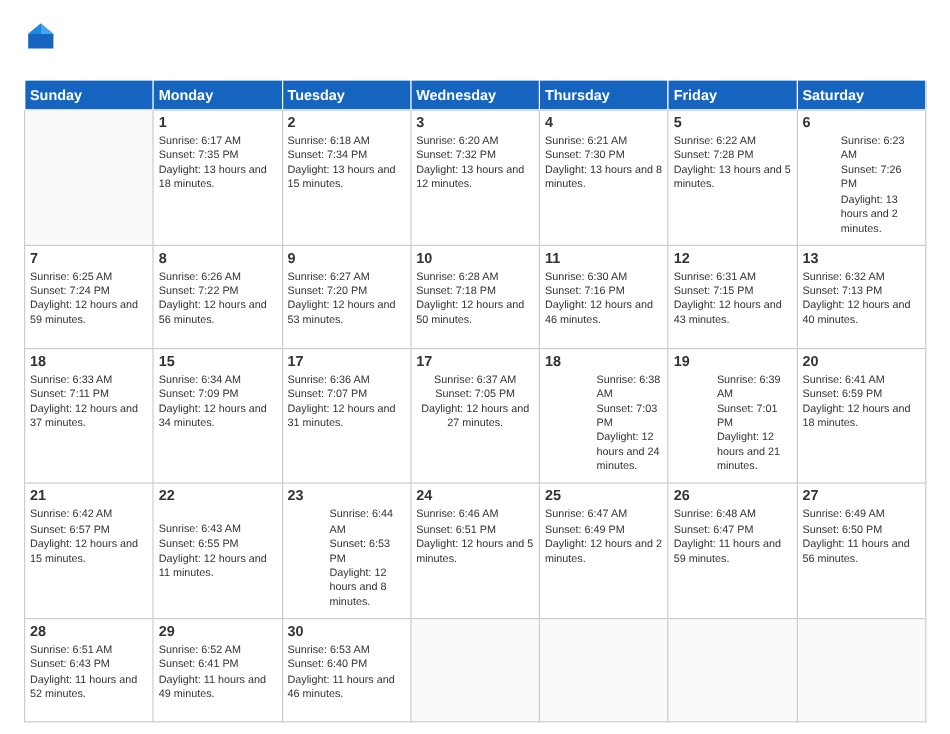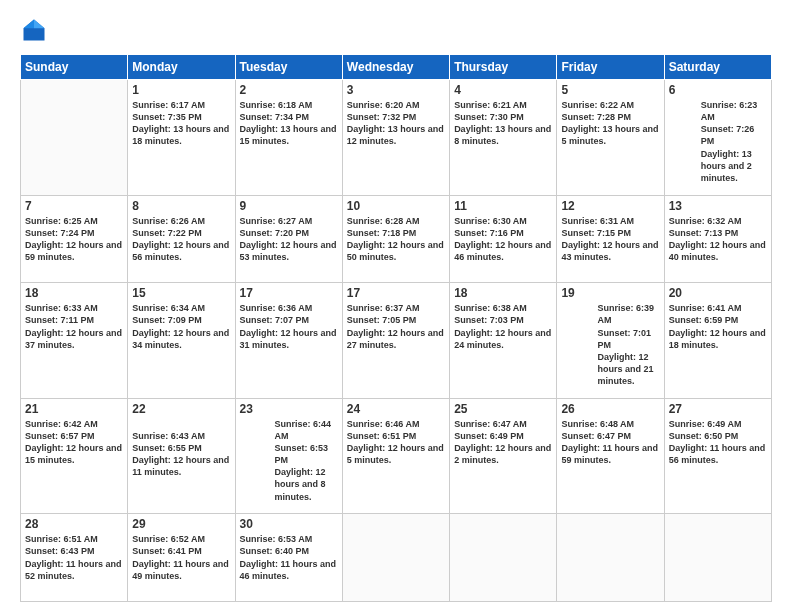--- a/index.html
+++ b/index.html
@@ -9,20 +9,21 @@
       width: 792px;
       height: 612px;
       overflow: hidden;
     }
     .page {
       width: 792px;
       height: 612px;
       padding: 16px 20px 10px 20px;
       display: flex;
       flex-direction: column;
+      gap: 12px;
     }
     .header {
       display: flex;
       justify-content: space-between;
       align-items: flex-start;
       margin-bottom: 10px;
     }
     .logo {
       display: flex;
       align-items: center;
@@ -87,21 +88,20 @@
       font-size: 12px;
       font-weight: bold;
       color: #333;
       display: block;
       margin-bottom: 2px;
     }
     .cell-text {
       font-size: 9px;
       line-height: 1.35;
       color: #333;
-      font-weight: bold;
     }
     .empty-cell {
       background: #fafafa;
     }
   </style>
 </head>
 <body>
 
 <div class="page">
   <div class="header">
@@ -232,27 +232,27 @@
 Daylight: 12 hours and 34 minutes.</div>
           </td>
           <td>
             <span class="day-number">17</span>
             <div class="cell-text" style="white-space: pre-line;">Sunrise: 6:36 AM
 Sunset: 7:07 PM
 Daylight: 12 hours and 31 minutes.</div>
           </td>
           <td>
             <span class="day-number">17</span>
-            <div class="cell-text" style="white-space: pre-line;">Sunrise: 6:37 AM
+            <div class="cell-text" style="white-space: pre-line; text-align: center;">Sunrise: 6:37 AM
 Sunset: 7:05 PM
 Daylight: 12 hours and 27 minutes.</div>
           </td>
           <td>
             <span class="day-number">18</span>
-            <div class="cell-text" style="white-space: pre-line;">Sunrise: 6:38 AM
+            <div class="cell-text" style="white-space: pre-line; margin-left: 43px;">Sunrise: 6:38 AM
 Sunset: 7:03 PM
 Daylight: 12 hours and 24 minutes.</div>
           </td>
           <td>
             <span class="day-number">19</span>
             <div class="cell-text" style="white-space: pre-line; margin-left: 36px;">Sunrise: 6:39 AM
 Sunset: 7:01 PM
 Daylight: 12 hours and 21 minutes.</div>
           </td>
           <td>

